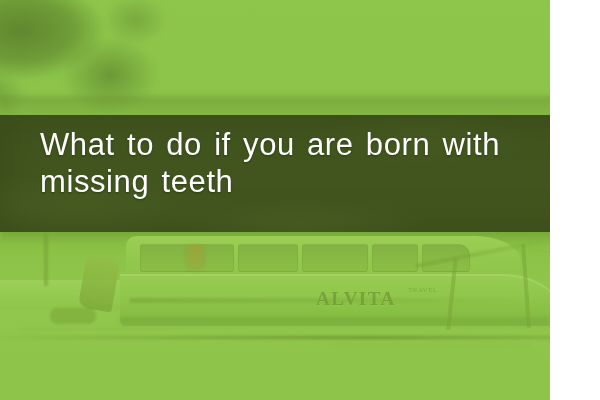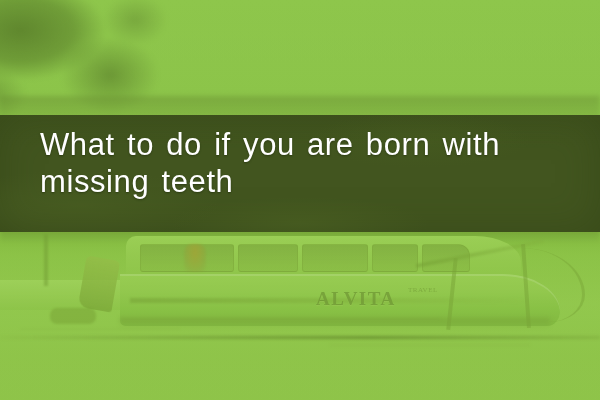--- a/index.html
+++ b/index.html
@@ -5,21 +5,21 @@
   html, body {
     margin: 0;
     padding: 0;
     background: #ffffff;
   }
   body {
     font-family: "Liberation Sans", sans-serif;
   }
   .screenshot {
     position: relative;
-    width: 600px;
+    width: 550px;
     height: 400px;
     overflow: hidden;
     background: #8dc249;
   }
 
   
   .photo {
     position: absolute;
     inset: 0;
     overflow: hidden;

